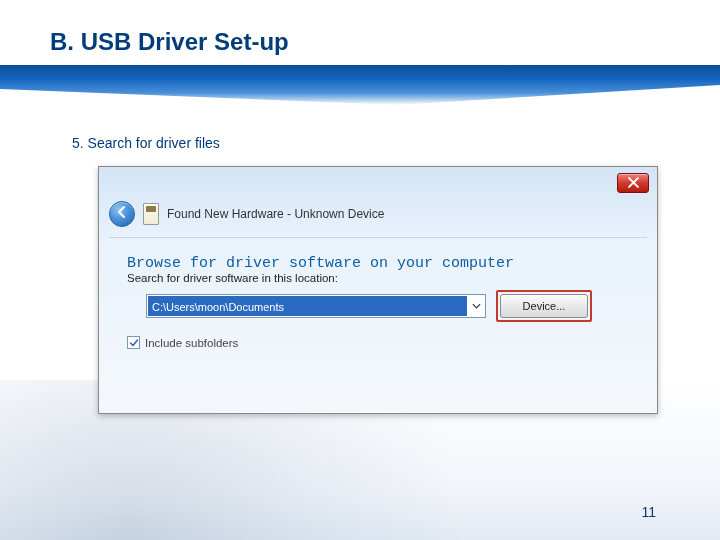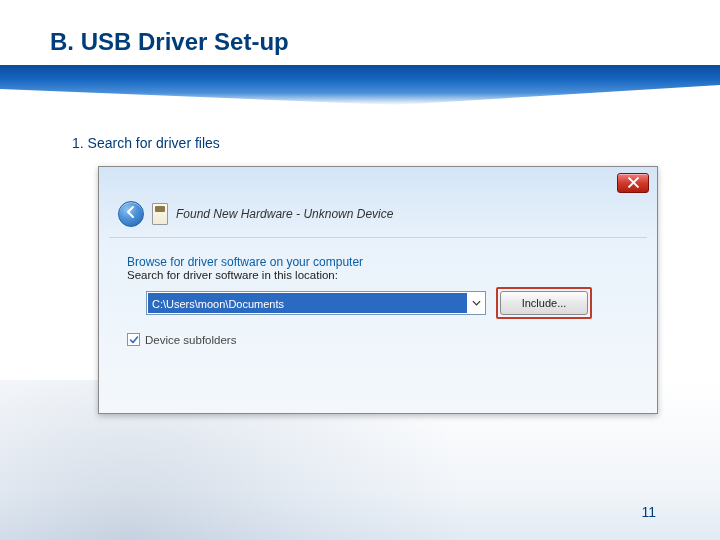--- a/index.html
+++ b/index.html
@@ -56,25 +56,24 @@
     border-radius: 3px;
     display: flex;
     align-items: center;
     justify-content: center;
     box-shadow: inset 0 1px 0 rgba(255,255,255,0.4);
   }
   .dialog-close svg { width: 11px; height: 11px; }
   .dialog-header {
     position: absolute;
     top: 34px;
-    left: 19px;
+    left: 10px;
     display: flex;
     align-items: center;
     gap: 8px;
-    font-style: italic;
   }
   .back-btn {
     width: 26px;
     height: 26px;
     border-radius: 50%;
     background: radial-gradient(circle at 35% 30%, #8fc3f0 0%, #4a90d9 45%, #1f5fa8 100%);
     border: 1px solid #1f5fa8;
     display: flex;
     align-items: center;
     justify-content: center;
@@ -110,22 +109,23 @@
     height: 1px;
     background: #c5d5e5;
   }
   .content {
     position: absolute;
     top: 88px;
     left: 28px;
     right: 20px;
   }
   .browse-heading {
-    font-size: 12px;
+    font-size: 15px;
     color: #0b5fa5;
+    font-family: Liberation Mono, monospace;
   }
   .search-label {
     font-size: 11.5px;
     color: #222;
   }
   .path-row {
     margin-top: 6px;
     display: flex;
     align-items: center;
     gap: 10px;
@@ -213,21 +213,21 @@
 </style>
 </head>
 <body>
 
 <div class="bg-overlay"></div>
 
 <div class="slide-title">B. USB Driver Set-up</div>
 
 <div class="blue-band"></div>
 
-<div class="step-text">1. Search for driver files</div>
+<div class="step-text">5. Search for driver files</div>
 
 <div class="dialog">
 
   <div class="dialog-close">
     <span>
       <svg viewBox="0 0 10 10">
           <path d="M1 1 L9 9 M9 1 L1 9" stroke="#fff" stroke-width="1.8" stroke-linecap="round"></path>
         </svg>
     </span>
   </div>
@@ -253,30 +253,30 @@
     <div class="path-row">
       <div class="path-combo">
         <div class="path-value">C:\Users\moon\Documents</div>
         <div class="combo-arrow">
           <svg viewBox="0 0 10 6">
               <path d="M1 1 L5 5 L9 1" stroke="#333" stroke-width="1.3" fill="none"></path>
             </svg>
         </div>
       </div>
       <div class="browse-btn-wrap">
-        <div class="browse-btn">Include...</div>
+        <div class="browse-btn">Device...</div>
       </div>
     </div>
 
     <div class="checkbox-row">
       <div class="checkbox">
         <span>
           <svg viewBox="0 0 10 10">
               <path d="M1.5 5 L4 7.5 L8.5 2" stroke="#2a6ac0" stroke-width="1.6" fill="none" stroke-linecap="round" stroke-linejoin="round"></path>
             </svg>
         </span>
       </div>
-      <div class="checkbox-label">Device subfolders</div>
+      <div class="checkbox-label">Include subfolders</div>
     </div>
   </div>
 </div>
 
 <div class="page-num">11</div>
 
 </body></html>

